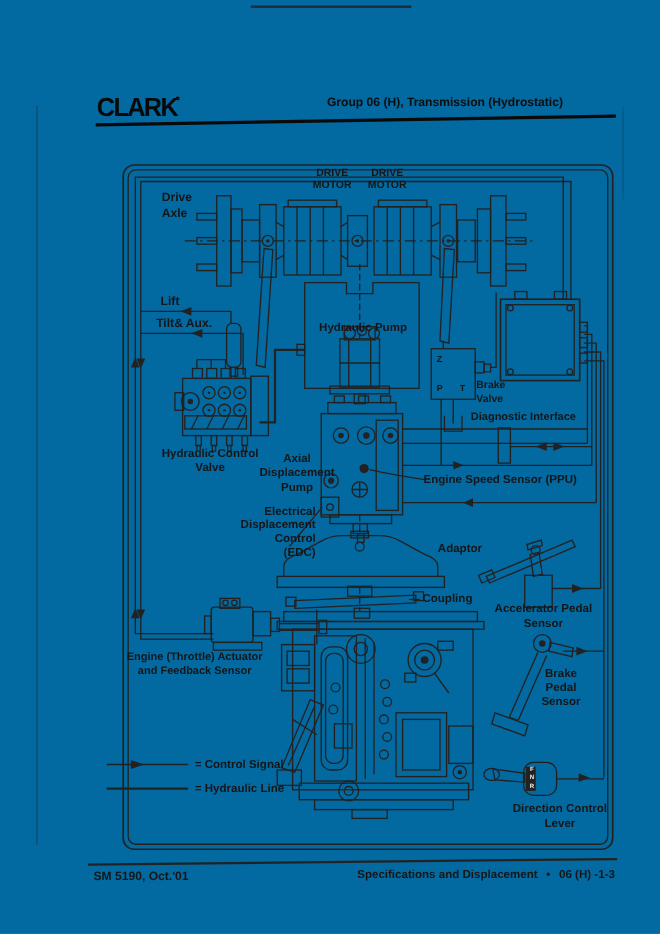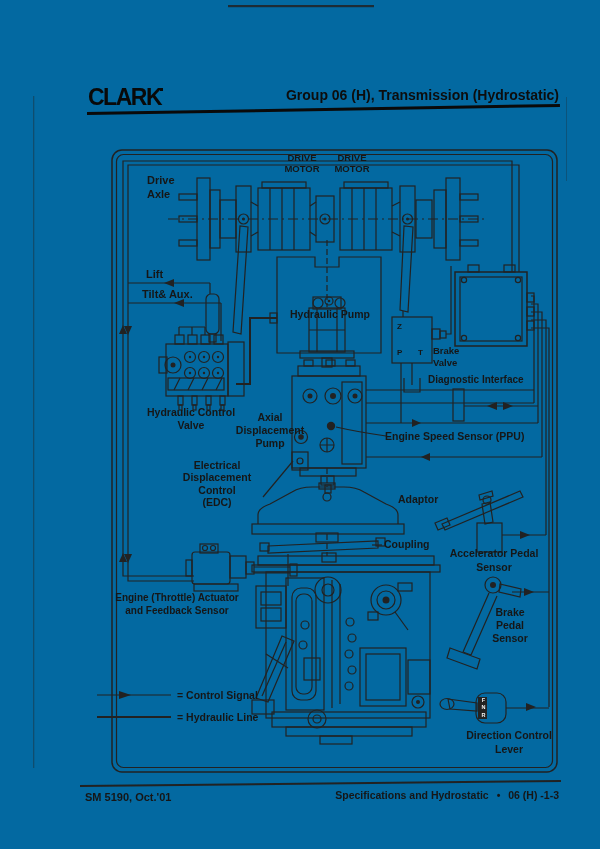--- a/index.html
+++ b/index.html
@@ -16,21 +16,21 @@
   .fl{fill:#222;stroke:none;}
   .dash{stroke-dasharray:10 4 2 4;}
   .d2{stroke-dasharray:6 3;}
   #hdr-rule{position:absolute;left:87px;top:112px;width:473px;height:2.6px;background:#0a0a0a;
             transform:rotate(-0.97deg);transform-origin:left center;}
   #ftr-rule{position:absolute;left:80px;top:785px;width:481px;height:1.7px;background:#222;
             transform:rotate(-0.6deg);transform-origin:left center;}
   #logo{position:absolute;left:88px;top:84px;font-size:23px;font-weight:900;color:#090909;
         letter-spacing:-1.5px;transform:scaleY(1.04);}
   #logo-tick{position:absolute;left:160px;top:88px;width:3px;height:3px;background:#090909;}
-  #title{position:absolute;left:250px;top:87px;width:309px;font-size:14px;font-weight:700;color:#0d0d0d;}
+  #title{position:absolute;left:250px;top:87px;width:309px;font-size:11px;font-weight:700;color:#0d0d0d;text-align:center;}
   .fnr-line{height:7.4px;font-size:5.5px;font-weight:700;color:#f2f2f2;line-height:7.4px;width:9px;text-align:center;}
 </style>
 </head>
 <body>
 
 <div id="page">
 
   <div id="logo" class="lbl">CLARK</div>
   <div id="logo-tick"></div>
   <div id="title" class="lbl r">Group 06 (H), Transmission (Hydrostatic)</div>
@@ -352,40 +352,40 @@
   <div class="lbl c" style="left:276px;top:153px;width:52px;font-size:9.5px;line-height:10.5px;">
     <div>DRIVE</div>
       <div>MOTOR</div>
   </div>
   <div class="lbl c" style="left:326px;top:153px;width:52px;font-size:9.5px;line-height:10.5px;">
     <div>DRIVE</div>
       <div>MOTOR</div>
   </div>
   <div class="lbl" style="left:146px;top:268px;font-size:11px;">Lift</div>
   <div class="lbl" style="left:142px;top:288px;font-size:11px;">Tilt&amp; Aux.</div>
-  <div class="lbl c" style="left:283px;top:308px;width:94px;font-size:10.5px;">Hydraulic Pump</div>
+  <div class="lbl c" style="left:283px;top:292px;width:94px;font-size:10.5px;">Hydraulic Pump</div>
   <div class="lbl" style="left:433px;top:345px;font-size:9.5px;line-height:11.5px;">
     <div>Brake</div>
       <div>Valve</div>
   </div>
   <div class="lbl" style="left:397px;top:322px;font-size:8px;">Z</div>
   <div class="lbl" style="left:397px;top:348px;font-size:8px;">P</div>
   <div class="lbl" style="left:418px;top:348px;font-size:8px;">T</div>
   <div class="lbl" style="left:428px;top:374px;font-size:10px;">Diagnostic Interface</div>
   <div class="lbl c" style="left:143px;top:406px;width:96px;font-size:10.5px;line-height:12.5px;">
     <div>Hydraulic Control</div>
       <div>Valve</div>
   </div>
   <div class="lbl c" style="left:232px;top:411px;width:76px;font-size:10.5px;line-height:13px;">
     <div>Axial</div>
       <div>Displacement</div>
       <div>Pump</div>
   </div>
   <div class="lbl" style="left:385px;top:430px;font-size:10.5px;">Engine Speed Sensor (PPU)</div>
-  <div class="lbl c" style="left:177px;top:459px;width:80px;font-size:10.5px;line-height:12.3px;">
+  <div class="lbl c" style="left:207px;top:459px;width:80px;font-size:10.5px;line-height:12.3px;text-align:right;">
     <div>Electrical</div>
       <div>Displacement</div>
     <div>Control</div>
       <div>(EDC)</div>
   </div>
   <div class="lbl" style="left:398px;top:493px;font-size:10.5px;">Adaptor</div>
   <div class="lbl" style="left:384px;top:538px;font-size:10.5px;">Coupling</div>
   <div class="lbl c" style="left:449px;top:547px;width:90px;font-size:10.5px;line-height:13.5px;">
     <div>Accelerator Pedal</div>
       <div>Sensor</div>
@@ -407,18 +407,18 @@
     <div class="fnr-line">F</div>
     <div class="fnr-line">N</div>
     <div class="fnr-line">R</div>
   </div>
   <div class="lbl" style="left:177px;top:689px;font-size:10.5px;">= Control Signal</div>
   <div class="lbl" style="left:177px;top:711px;font-size:10.5px;">= Hydraulic Line</div>
 
   <div id="ftr-rule"></div>
   <div class="lbl" style="left:85px;top:791px;font-size:11px;">SM 5190, Oct.'01</div>
   <div class="lbl r" style="left:260px;top:789px;width:299px;font-size:10.5px;">
-    <span>Specifications and Hydrostatic</span>
+    <span>Specifications and Displacement</span>
     <span style="margin:0 5px;">•</span>
     <span>06 (H) -1-3</span>
   </div>
 
 </div>
 
 </body></html>

